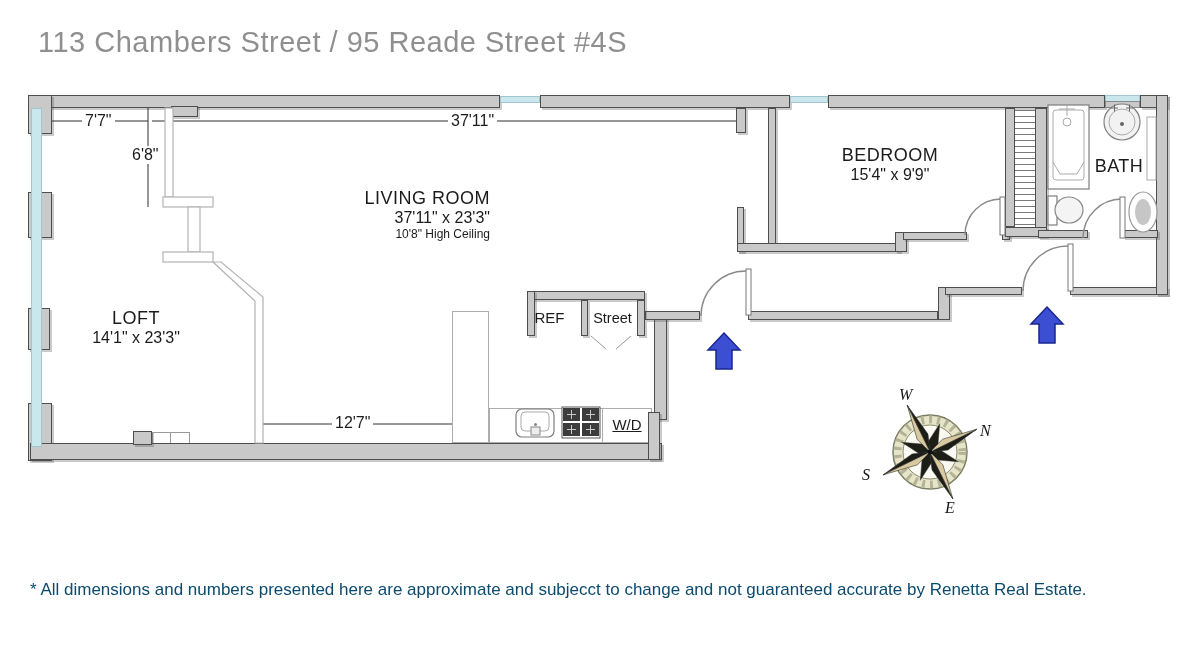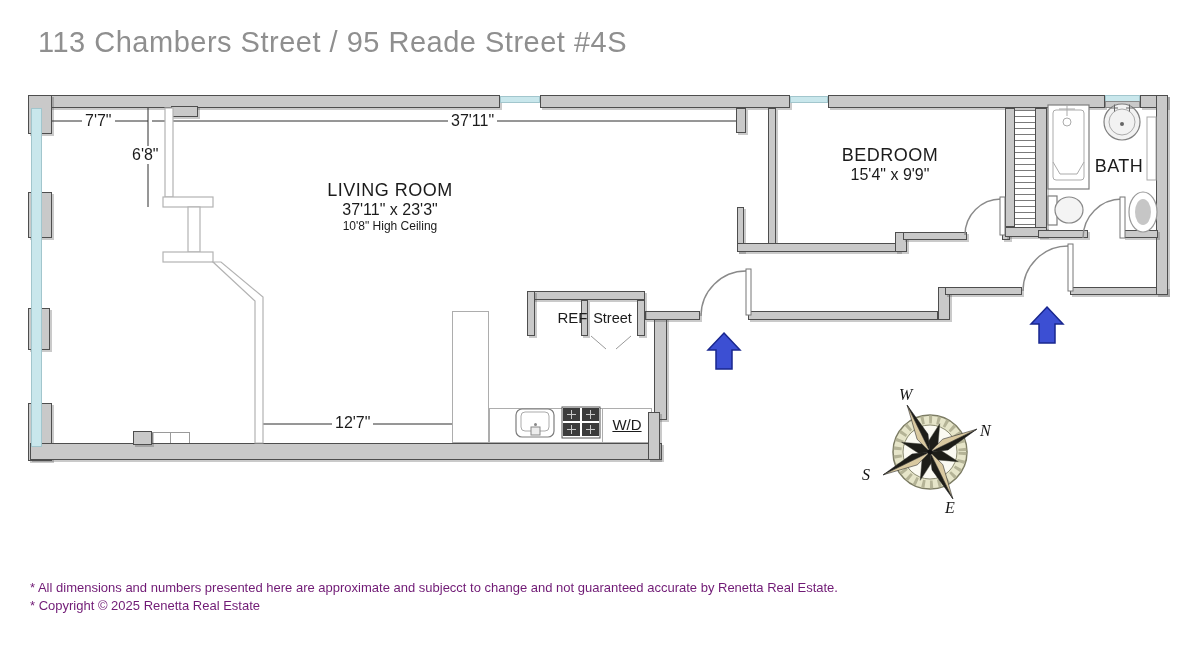--- a/index.html
+++ b/index.html
@@ -26,21 +26,21 @@
   .arrowp{fill:var(--arrow,#3c4fd3);stroke:var(--arrow-border,#19278f);stroke-width:1.5;}
   .lblwrap{position:absolute;text-align:center;z-index:5;color:var(--text,#1b1b1b);}
   .rname{font-size:18px;letter-spacing:.5px;white-space:nowrap;}
   .rdims{font-size:16px;white-space:nowrap;}
   .rnote{font-size:12px;white-space:nowrap;}
   .small{font-size:15px;white-space:nowrap;}
   .dimlbl{position:absolute;background:#fff;padding:0 3px;font-size:16px;z-index:6;
           color:var(--text,#1b1b1b);white-space:nowrap;}
   .title{position:absolute;left:38px;top:26px;font-size:29px;font-weight:300;
          color:var(--title-color,#8f8f8f);letter-spacing:.5px;z-index:6;}
-  .footer{position:absolute;left:30px;font-size:13px;color:#701a75;z-index:6;white-space:nowrap;}
+  .footer{position:absolute;left:30px;font-size:17px;color:#0c4a6e;z-index:6;white-space:nowrap;}
   .compass-letter{position:absolute;font-family:"Liberation Serif",serif;font-style:italic;
                   font-size:16px;color:#161616;z-index:6;}
 </style>
 </head>
 <body>
 
 <div class="canvas">
 
   <div class="title">113 Chambers Street / 95 Reade Street #4S</div>
 
@@ -177,42 +177,45 @@
           <polygon points="0,0 -6,17 0,52" fill="var(--compass-star,#1d1d18)"></polygon>
           <polygon points="0,0 6,17 0,52" fill="var(--compass-accent,#d9c9a0)"></polygon>
           <polygon points="0,0 -17,-6 -52,0" fill="var(--compass-star,#1d1d18)"></polygon>
           <polygon points="0,0 -17,6 -52,0" fill="var(--compass-accent,#d9c9a0)"></polygon>
         </g>
         <circle r="2.5" fill="#111"></circle>
       </g>
     </g>
   </svg>
 
-  <div class="lblwrap" style="left:290px;top:180px;width:200px;">
+  <div class="lblwrap" style="left:290px;top:188px;width:200px;text-align:right;">
     <div class="rname">LIVING ROOM</div>
     <div class="rdims">37'11" x 23'3"</div>
     <div class="rnote">10'8" High Ceiling</div>
   </div>
+  <div class="lblwrap" style="left:56px;top:308px;width:160px;">
+    <div class="rname">LOFT</div>
+    <div class="rdims">14'1" x 23'3"</div>
+  </div>
   <div class="lblwrap" style="left:800px;top:145px;width:180px;">
     <div class="rname">BEDROOM</div>
     <div class="rdims">15'4" x 9'9"</div>
   </div>
   <div class="lblwrap" style="left:1079px;top:156px;width:80px;">
     <div class="rname">BATH</div>
   </div>
-  <div class="lblwrap small" style="left:549px;top:309px;width:47px;">REF</div>
+  <div class="lblwrap small" style="left:526px;top:309px;width:47px;">REF</div>
   <div class="lblwrap" style="left:587px;top:310px;width:51px;font-size:14.5px;">Street</div>
   <div class="lblwrap small" style="left:604px;top:416px;width:46px;text-decoration:underline;">W/D</div>
 
   <div class="dimlbl" style="left:82px;top:112px;">7'7"</div>
   <div class="dimlbl" style="left:129px;top:146px;">6'8"</div>
   <div class="dimlbl" style="left:448px;top:112px;">37'11"</div>
   <div class="dimlbl" style="left:332px;top:414px;">12'7"</div>
 
   <div class="compass-letter" style="left:899px;top:386px;">W</div>
   <div class="compass-letter" style="left:980px;top:422px;">N</div>
   <div class="compass-letter" style="left:862px;top:466px;">S</div>
   <div class="compass-letter" style="left:945px;top:499px;">E</div>
 
   <div class="footer" style="top:580px;">* All dimensions and numbers presented here are approximate and subjecct to change and not guaranteed accurate by Renetta Real Estate.</div>
-  <div class="footer" style="top:598px;">* Copyright © 2025 Renetta Real Estate</div>
 
 </div>
 
 </body></html>

